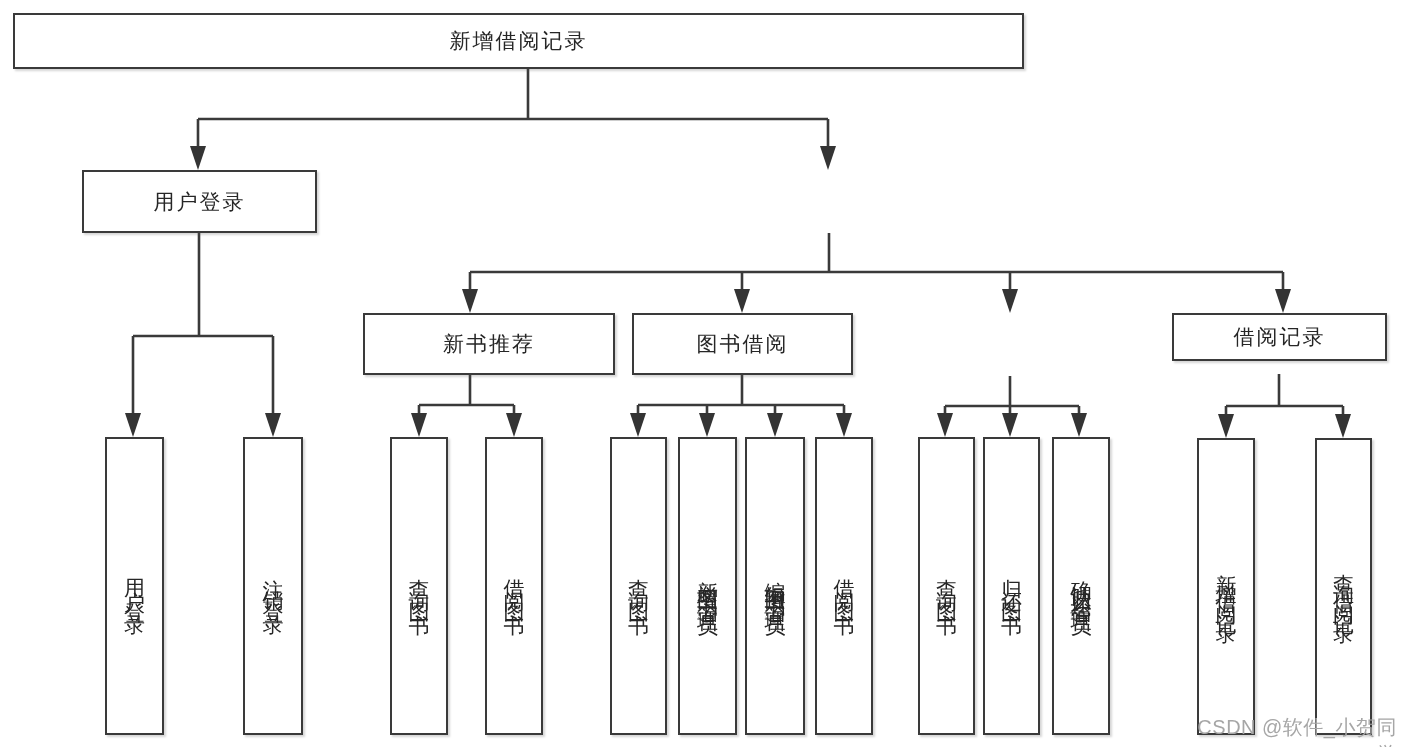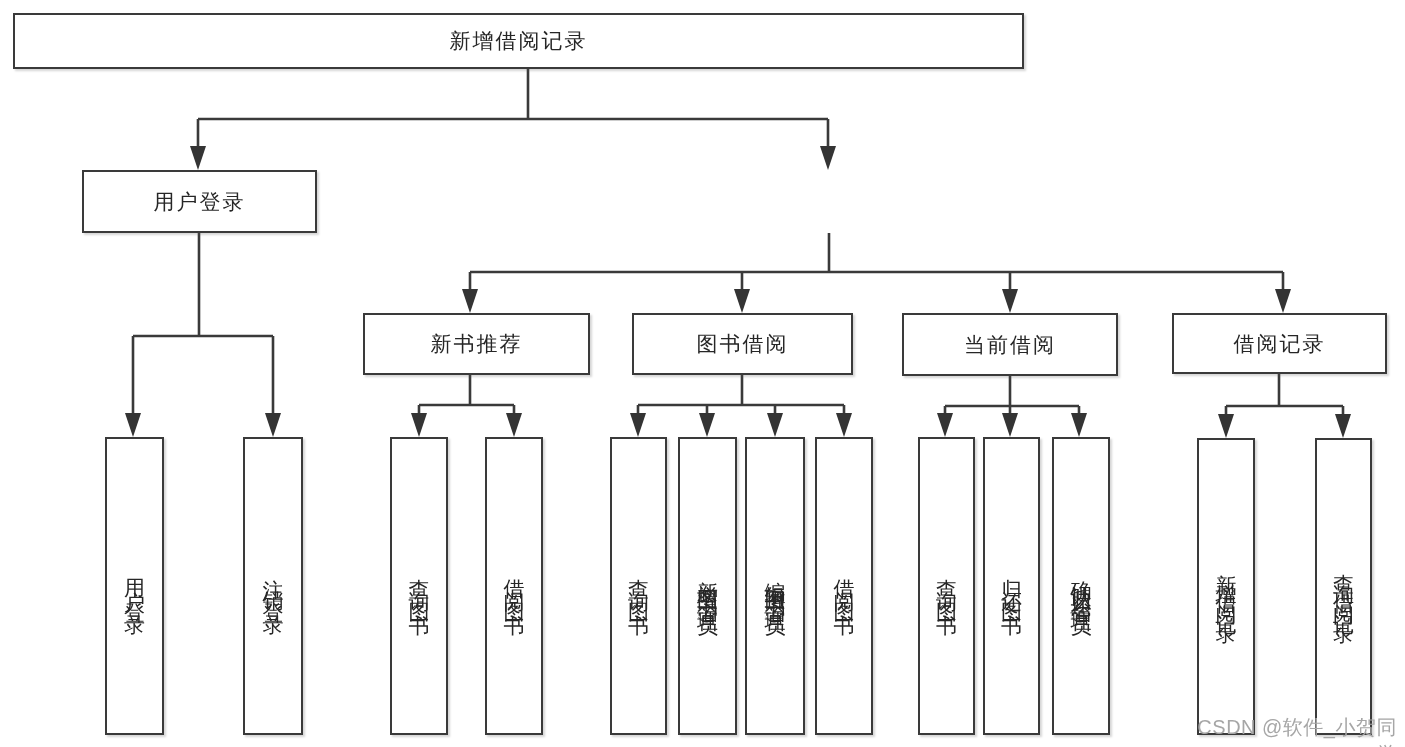--- a/index.html
+++ b/index.html
@@ -92,24 +92,23 @@
     <g>
       <path class="wire" d="M1279 374 V406 M1226 406 H1343 M1226 406 V417 M1343 406 V417"></path>
       <path class="head" d="M1226 438 L1218 414 L1234 414 Z M1343 438 L1335 414 L1351 414 Z"></path>
     </g>
   </svg>
 
   <div class="node" style="left:13px; top:13px; width:1011px; height:56px;">新增借阅记录</div>
 
   <div class="node" style="left:82px; top:170px; width:235px; height:63px;">用户登录</div>
 
-  <div class="node" style="left:363px; top:313px; width:227px; height:62px;text-align:right;">新书推荐</div>
+  <div class="node" style="left:363px; top:313px; width:252px; height:62px;text-align:right;">新书推荐</div>
   <div class="node" style="left:632px; top:313px; width:221px; height:62px;text-align:right;">图书借阅</div>
-  <div class="node" style="left:902px; top:313px; width:216px; height:63px;">当前借阅</div>
-  <div class="node" style="left:1172px; top:313px; width:215px; height:61px;">借阅记录</div>
+  <div class="node" style="left:1172px; top:313px; width:215px; height:48px;">借阅记录</div>
 
   <div class="node leaf v-short" style="left:105px; top:437px; width:59px; height:298px;">
     <span>用户登录</span>
   </div>
   <div class="node leaf v-short" style="left:243px; top:437px; width:60px; height:298px;">
     <span>注销登录</span>
   </div>
 
   <div class="node leaf v-short" style="left:390px; top:437px; width:58px; height:298px;">
     <span>查询图书</span>

